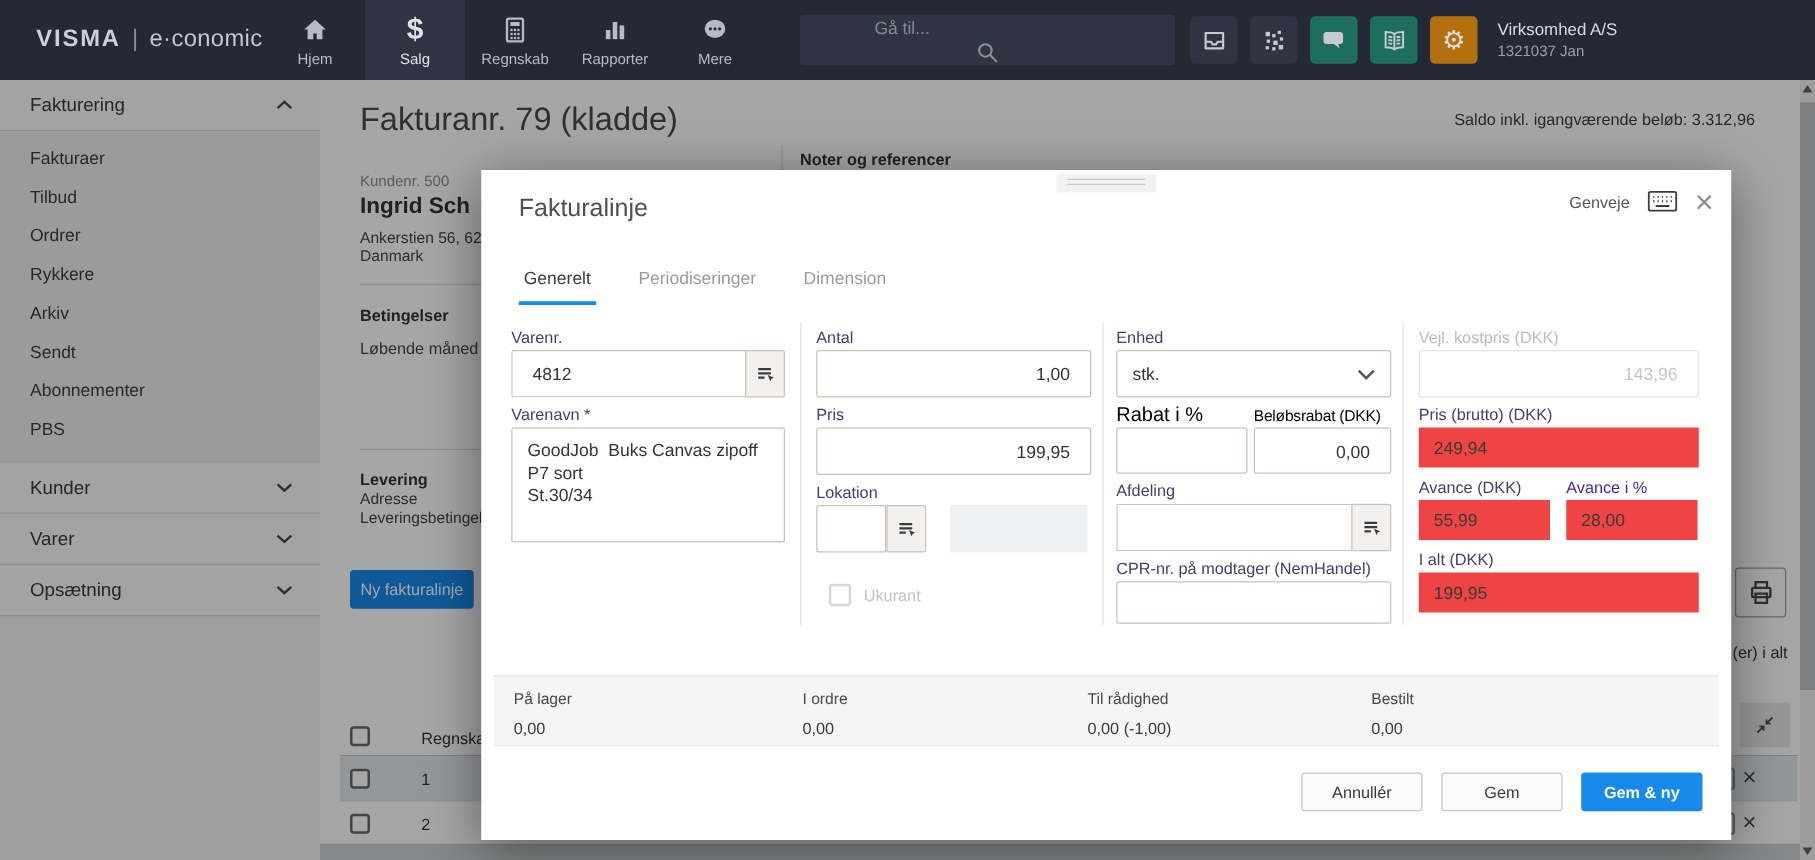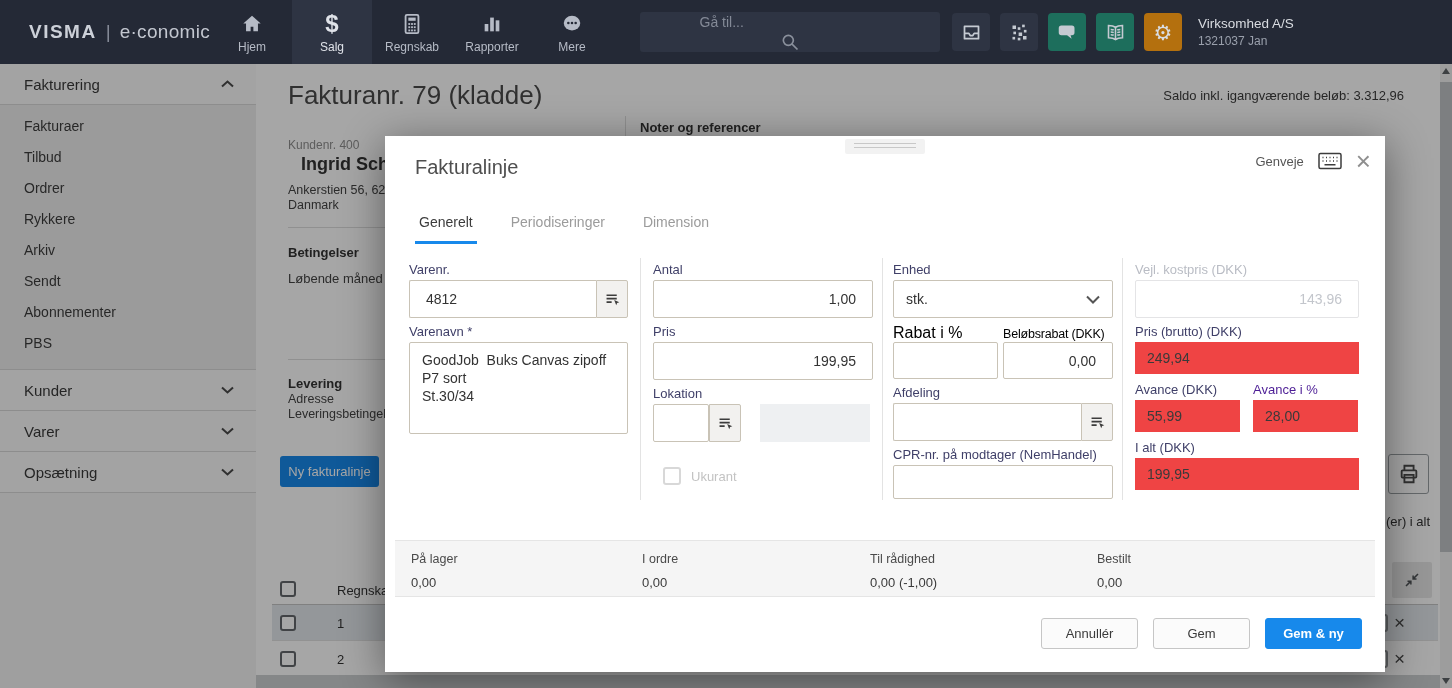--- a/index.html
+++ b/index.html
@@ -39,21 +39,21 @@
   .sb-head { height:41px; display:flex; align-items:center; justify-content:space-between; padding:0 22px 0 24px; font-size:15px; color:#3a3a3a; background:#fafafa; border-bottom:1px solid #d9d9d9; cursor:pointer; }
   .sb-head svg { width:13px; height:8px; stroke:#4a4a4a; stroke-width:2; fill:none; }
   .sb-sub { background:#efefef; border-bottom:1px solid #d9d9d9; padding:6px 0 10px; }
   .sb-item { height:31px; line-height:31px; padding:0 24px; font-size:14px; color:#3d3d3d; cursor:pointer; }
 
   
   .content { position:absolute; left:256px; top:64px; right:0; bottom:0; background:#fff; z-index:1; }
   .page-title { position:absolute; left:32px; top:16px; font-size:26px; font-weight:400; color:#4b4b4b; }
   .saldo { position:absolute; right:48px; top:24px; font-size:13px; color:#3c3c3c; }
   .cust-no { position:absolute; left:32px; top:74px; font-size:12px; color:#8f8f8f; }
-  .cust-name { position:absolute; left:32px; top:90px; font-size:18px; font-weight:bold; color:#333; white-space:nowrap;margin-left:13px; }
+  .cust-name { position:absolute; left:32px; top:90px; font-size:18px; font-weight:bold; color:#333; white-space:nowrap; }
   .cust-addr { position:absolute; left:32px; top:119px; font-size:12.5px; color:#444; white-space:nowrap; }
   .cust-country { position:absolute; left:32px; top:134px; font-size:12.5px; color:#444; }
   .hr1 { position:absolute; left:32px; top:163px; width:337px; border-top:1px solid #ddd; }
   .terms-title { position:absolute; left:32px; top:181px; font-size:13px; font-weight:bold; color:#333; }
   .terms-val { position:absolute; left:32px; top:207px; font-size:13px; color:#444; white-space:nowrap; }
   .hr2 { position:absolute; left:32px; top:295px; width:337px; border-top:1px solid #ddd; }
   .del-title { position:absolute; left:32px; top:312px; font-size:13px; font-weight:bold; color:#333; }
   .del-l1 { position:absolute; left:32px; top:328px; font-size:12.5px; color:#444; }
   .del-l2 { position:absolute; left:32px; top:343px; font-size:12.5px; color:#444; white-space:nowrap; }
   .new-line-btn { position:absolute; left:24px; top:392px; width:99px; height:31px; background:#1789eb; color:#fff; font-size:13px; border:none; border-radius:3px; cursor:pointer; font-family:inherit; }
@@ -290,21 +290,21 @@
     <span>Opsætning</span>
     <svg viewBox="0 0 13 8">
         <path d="M1 1.5l5.5 5L12 1.5"></path>
       </svg>
   </div>
 </aside>
 
 <main class="content">
   <h1 class="page-title">Fakturanr. 79 (kladde)</h1>
   <div class="saldo">Saldo inkl. igangværende beløb: 3.312,96</div>
-  <div class="cust-no">Kundenr. 400</div>
+  <div class="cust-no">Kundenr. 500</div>
   <div class="cust-name">Ingrid Sch</div>
   <div class="cust-addr">Ankerstien 56, 62</div>
   <div class="cust-country">Danmark</div>
   <div class="hr1"></div>
   <div class="terms-title">Betingelser</div>
   <div class="terms-val">Løbende måned 3</div>
   <div class="hr2"></div>
   <div class="del-title">Levering</div>
   <div class="del-l1">Adresse</div>
   <div class="del-l2">Leveringsbetingel</div>

